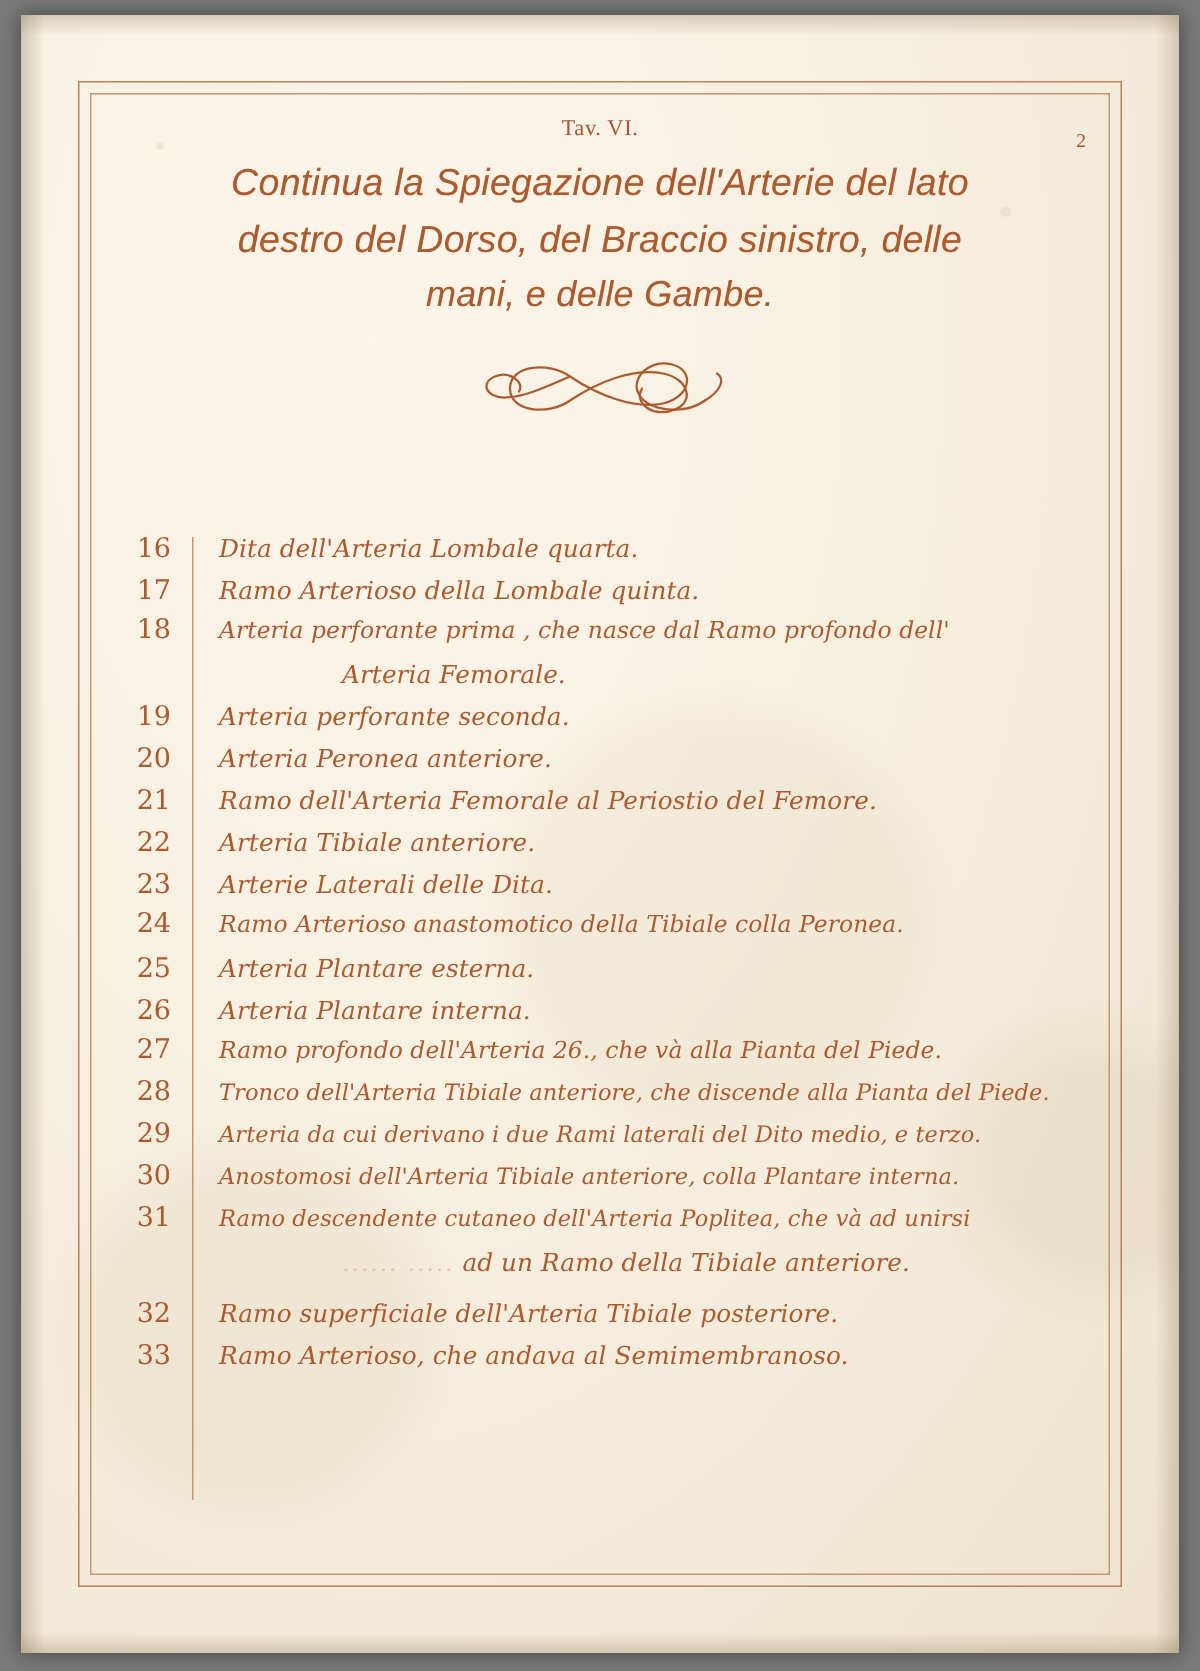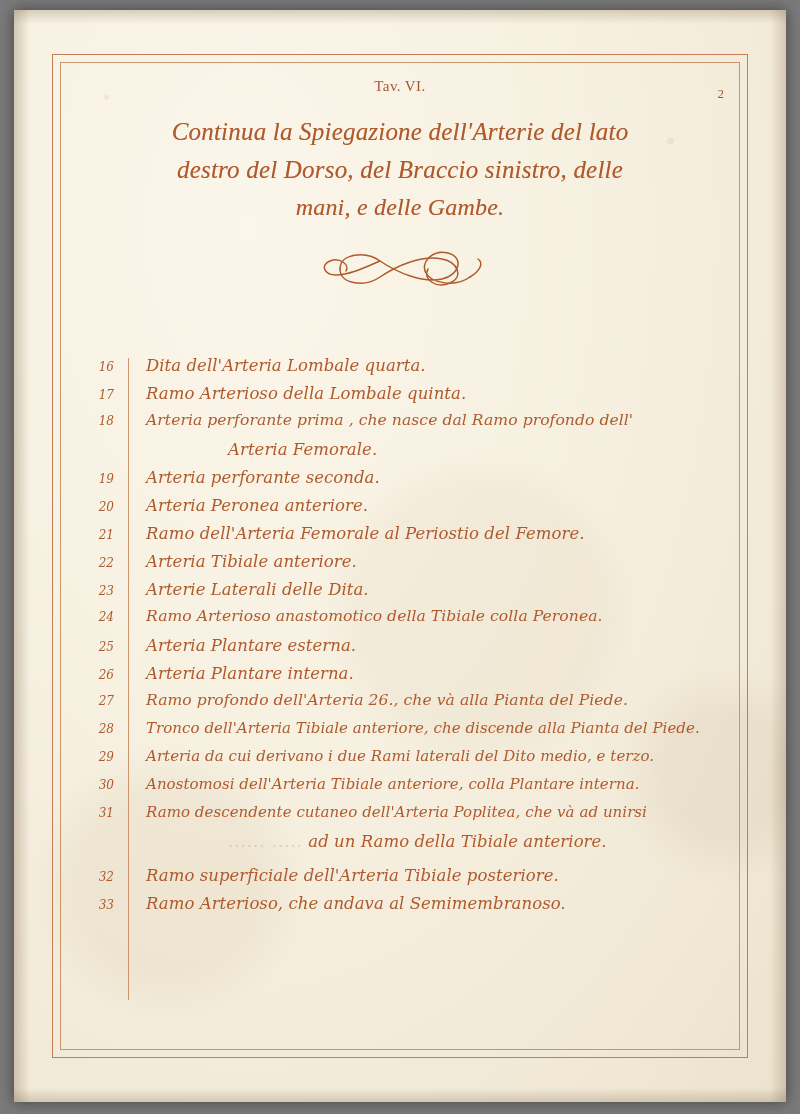--- a/index.html
+++ b/index.html
@@ -92,23 +92,23 @@
 
   .folio {
     position: absolute;
     right: 2px;
     top: 12px;
     font-size: 13px;
     color: #a85630;
   }
 
   .title {
-    margin-top: 18px;
+    margin-top: 8px;
     text-align: center;
-    font-family: Liberation Serif, serif;
+    font-family: Liberation Sans, sans-serif;
     font-style: italic;
     color: #b05a2c;
     font-size: 25px;
     line-height: 1.52;
     letter-spacing: 0.2px;
     padding: 0 6px;
     text-shadow: 0 0 0.4px rgba(176,90,44,0.5);
   }
   .title .ln { display: block; white-space: nowrap; }
   .title .ln.l3 { font-size: 24px; }
@@ -144,22 +144,21 @@
     position: relative;
     display: flex;
     align-items: baseline;
     min-height: 28px;
   }
   .num {
     width: 40px;
     text-align: right;
     padding-right: 4px;
     font-family: "DejaVu Serif", serif;
-    font-style: italic;
-    font-size: 12px;
+    font-size: 18px;
     color: #b05a2c;
     flex: 0 0 40px;
   }
   .txt {
     flex: 1 1 auto;
     padding-left: 28px;
     font-family: "DejaVu Serif", serif;
     font-style: italic;
     font-size: 16.5px;
     line-height: 1.64;

